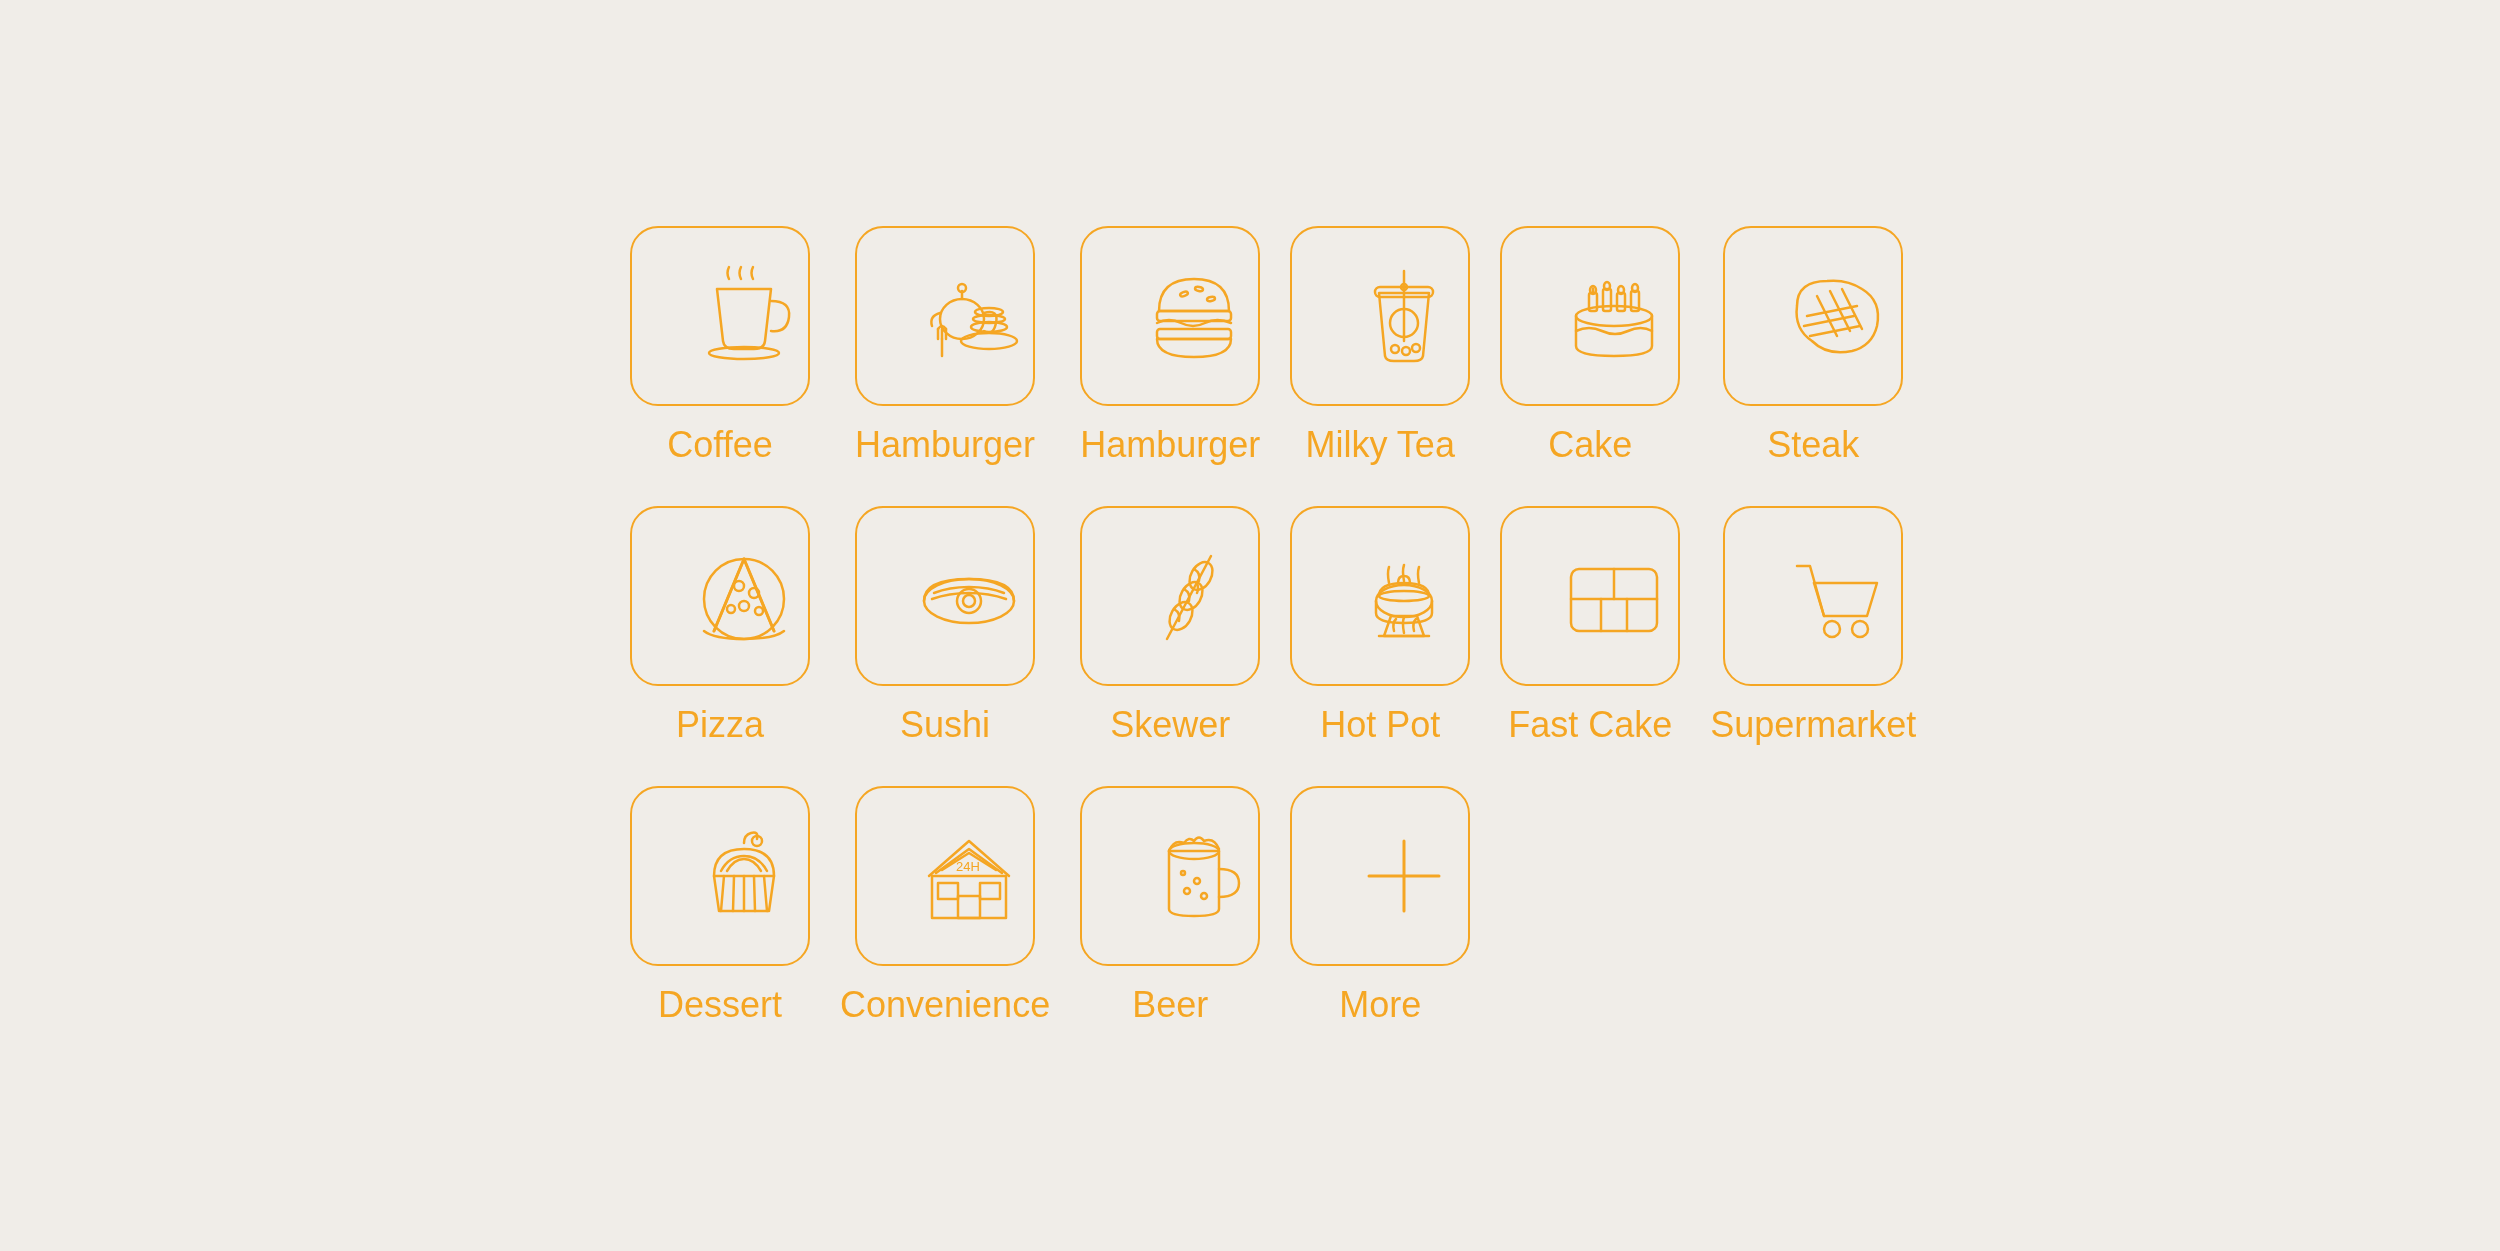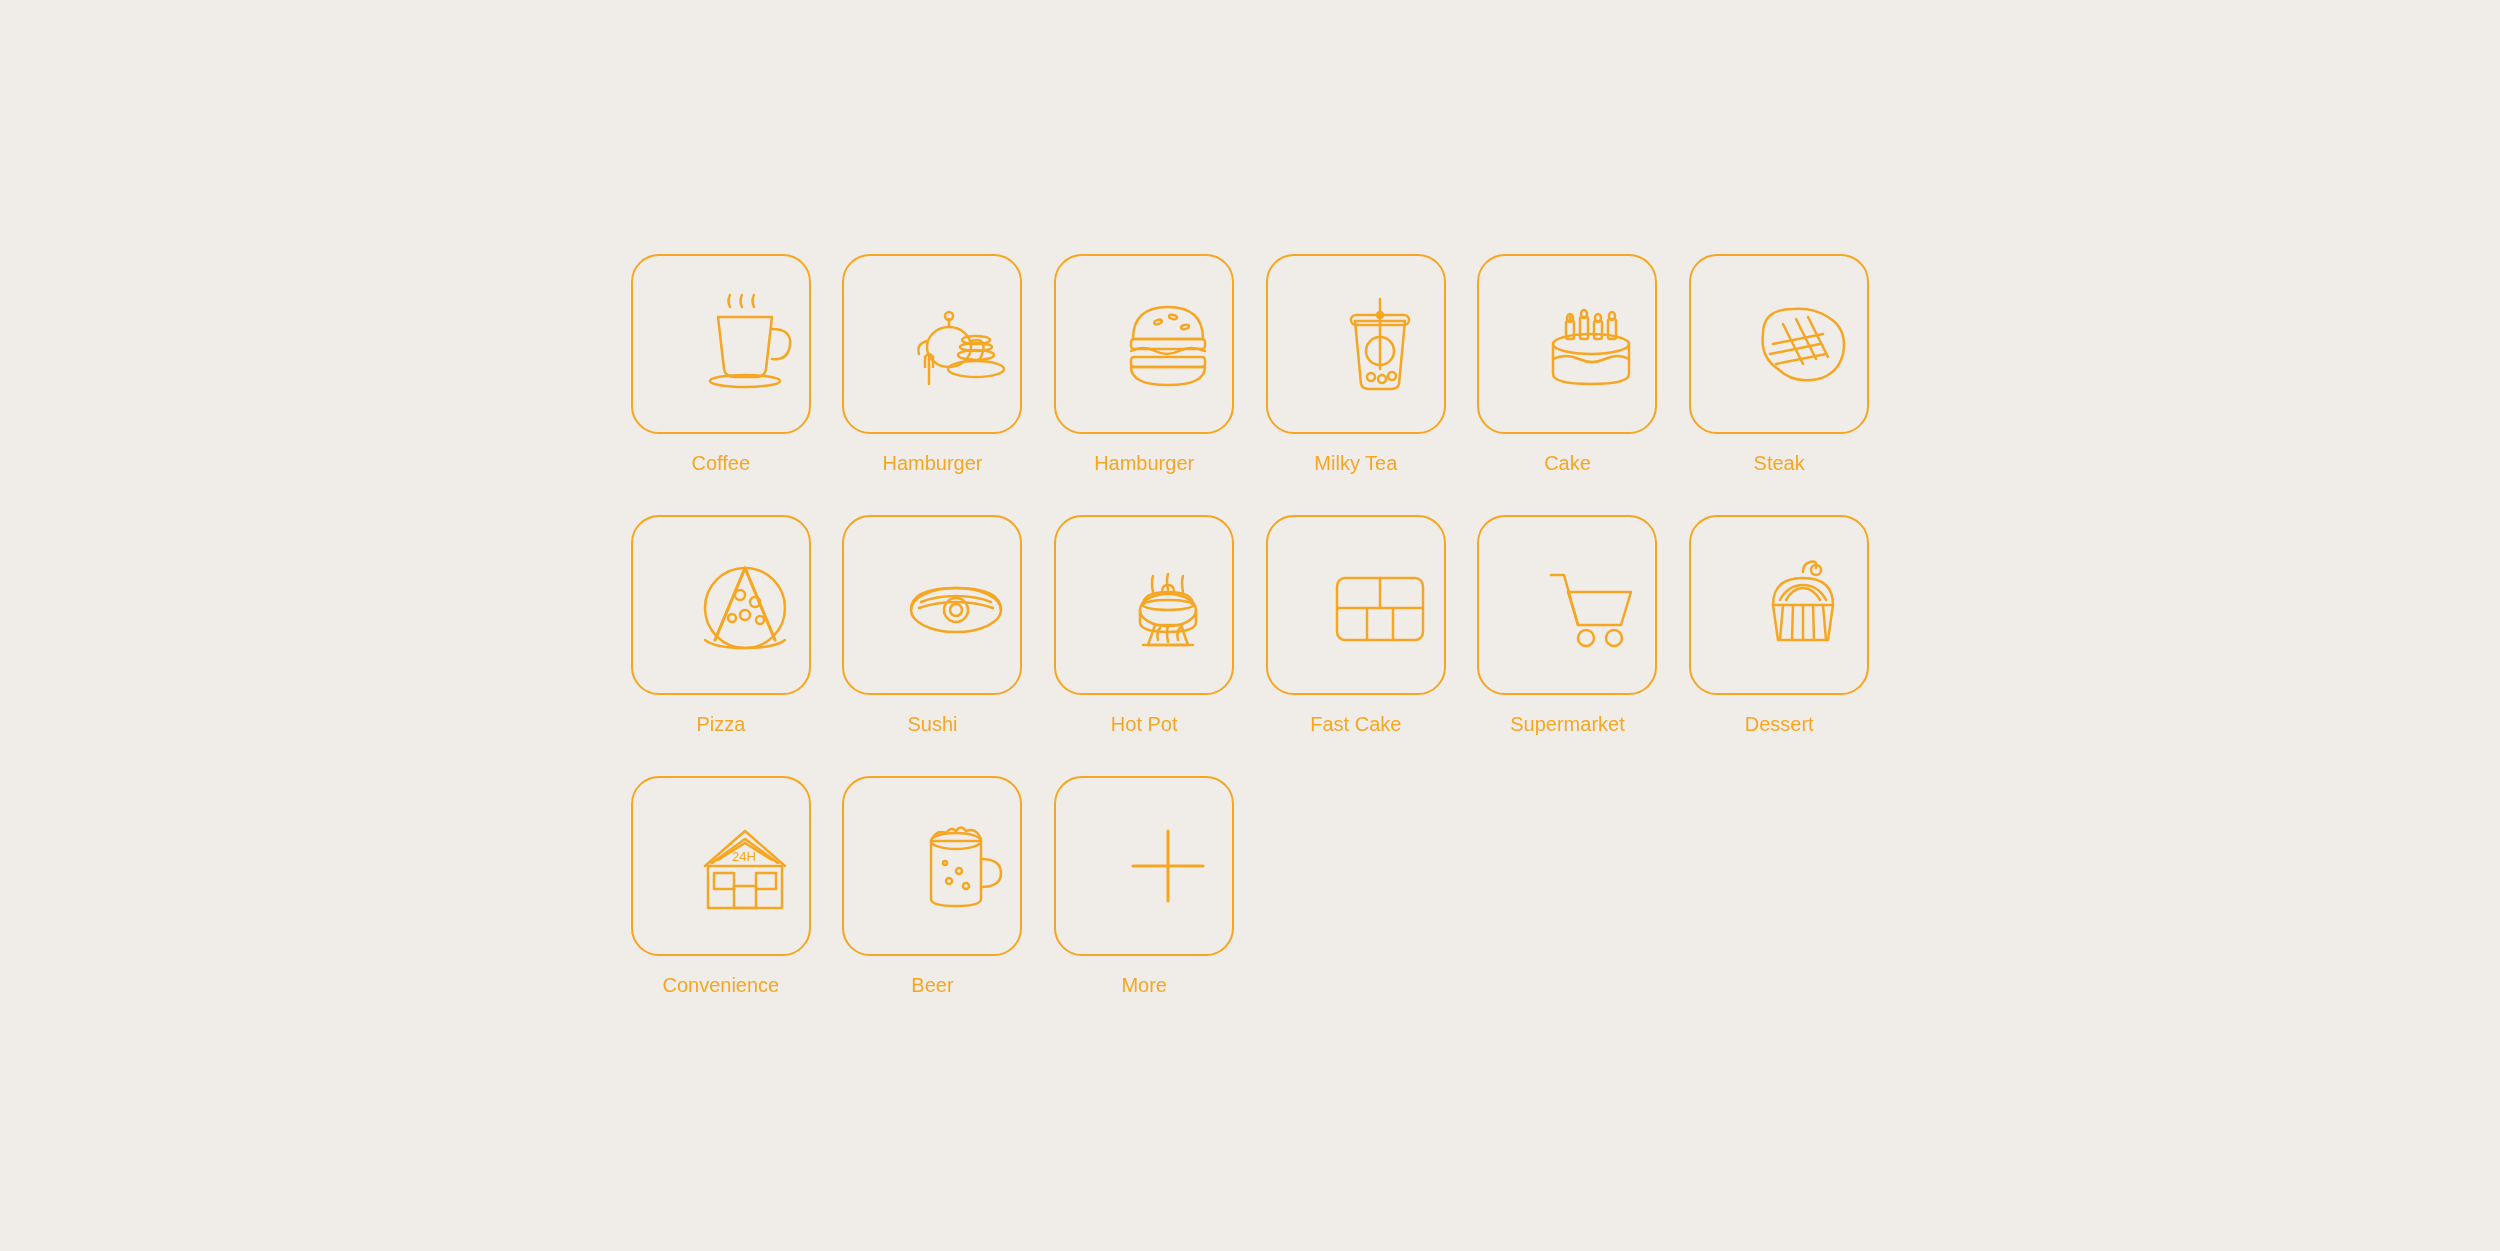--- a/index.html
+++ b/index.html
@@ -36,21 +36,21 @@
       align-items: center;
       justify-content: center;
       background: transparent;
       padding-left: 48px;
     }
     .icon-box svg {
       width: 110px;
       height: 110px;
     }
     .category-label {
-      font-size: 20px;
+      font-size: 36px;
       color: #f5a623;
       font-weight: 400;
       text-align: center;
     }
 
     
     @media (max-width: 1200px) {
       .grid-container { grid-template-columns: repeat(3, 1fr); }
     }
   </style>
@@ -223,20 +223,41 @@
         <ellipse cx="55" cy="60" rx="12" ry="12"></ellipse>
 
         <circle cx="55" cy="60" r="6"></circle>
       </svg>
     </div>
     <span class="category-label">Sushi</span>
   </div>
 
 
 
+  <div class="category-item">
+    <div class="icon-box">
+      <svg viewBox="0 0 110 110" fill="none" stroke="#f5a623" stroke-width="2.5" stroke-linecap="round" stroke-linejoin="round">
+
+        <line x1="72" y1="15" x2="28" y2="98"></line>
+
+        <ellipse cx="62" cy="35" rx="15" ry="10" transform="rotate(-60 62 35)"></ellipse>
+
+        <ellipse cx="52" cy="55" rx="15" ry="10" transform="rotate(-60 52 55)"></ellipse>
+
+        <ellipse cx="42" cy="75" rx="15" ry="10" transform="rotate(-60 42 75)"></ellipse>
+
+        <path d="M55 28 Q62 32 60 40"></path>
+        <path d="M45 48 Q52 52 50 60"></path>
+        <path d="M35 68 Q42 72 40 80"></path>
+
+        <path d="M58 42 Q60 48 58 52"></path>
+      </svg>
+    </div>
+    <span class="category-label">Skewer</span>
+  </div>
 
   <div class="category-item">
     <div class="icon-box">
       <svg viewBox="0 0 110 110" fill="none" stroke="#f5a623" stroke-width="2.5" stroke-linecap="round" stroke-linejoin="round">
 
         <path d="M35 95 L42 75 L68 75 L75 95 Z"></path>
         <line x1="30" y1="95" x2="80" y2="95"></line>
 
         <path d="M45 90 Q43 82 47 78"></path>
         <path d="M55 92 Q53 82 55 76"></path>

